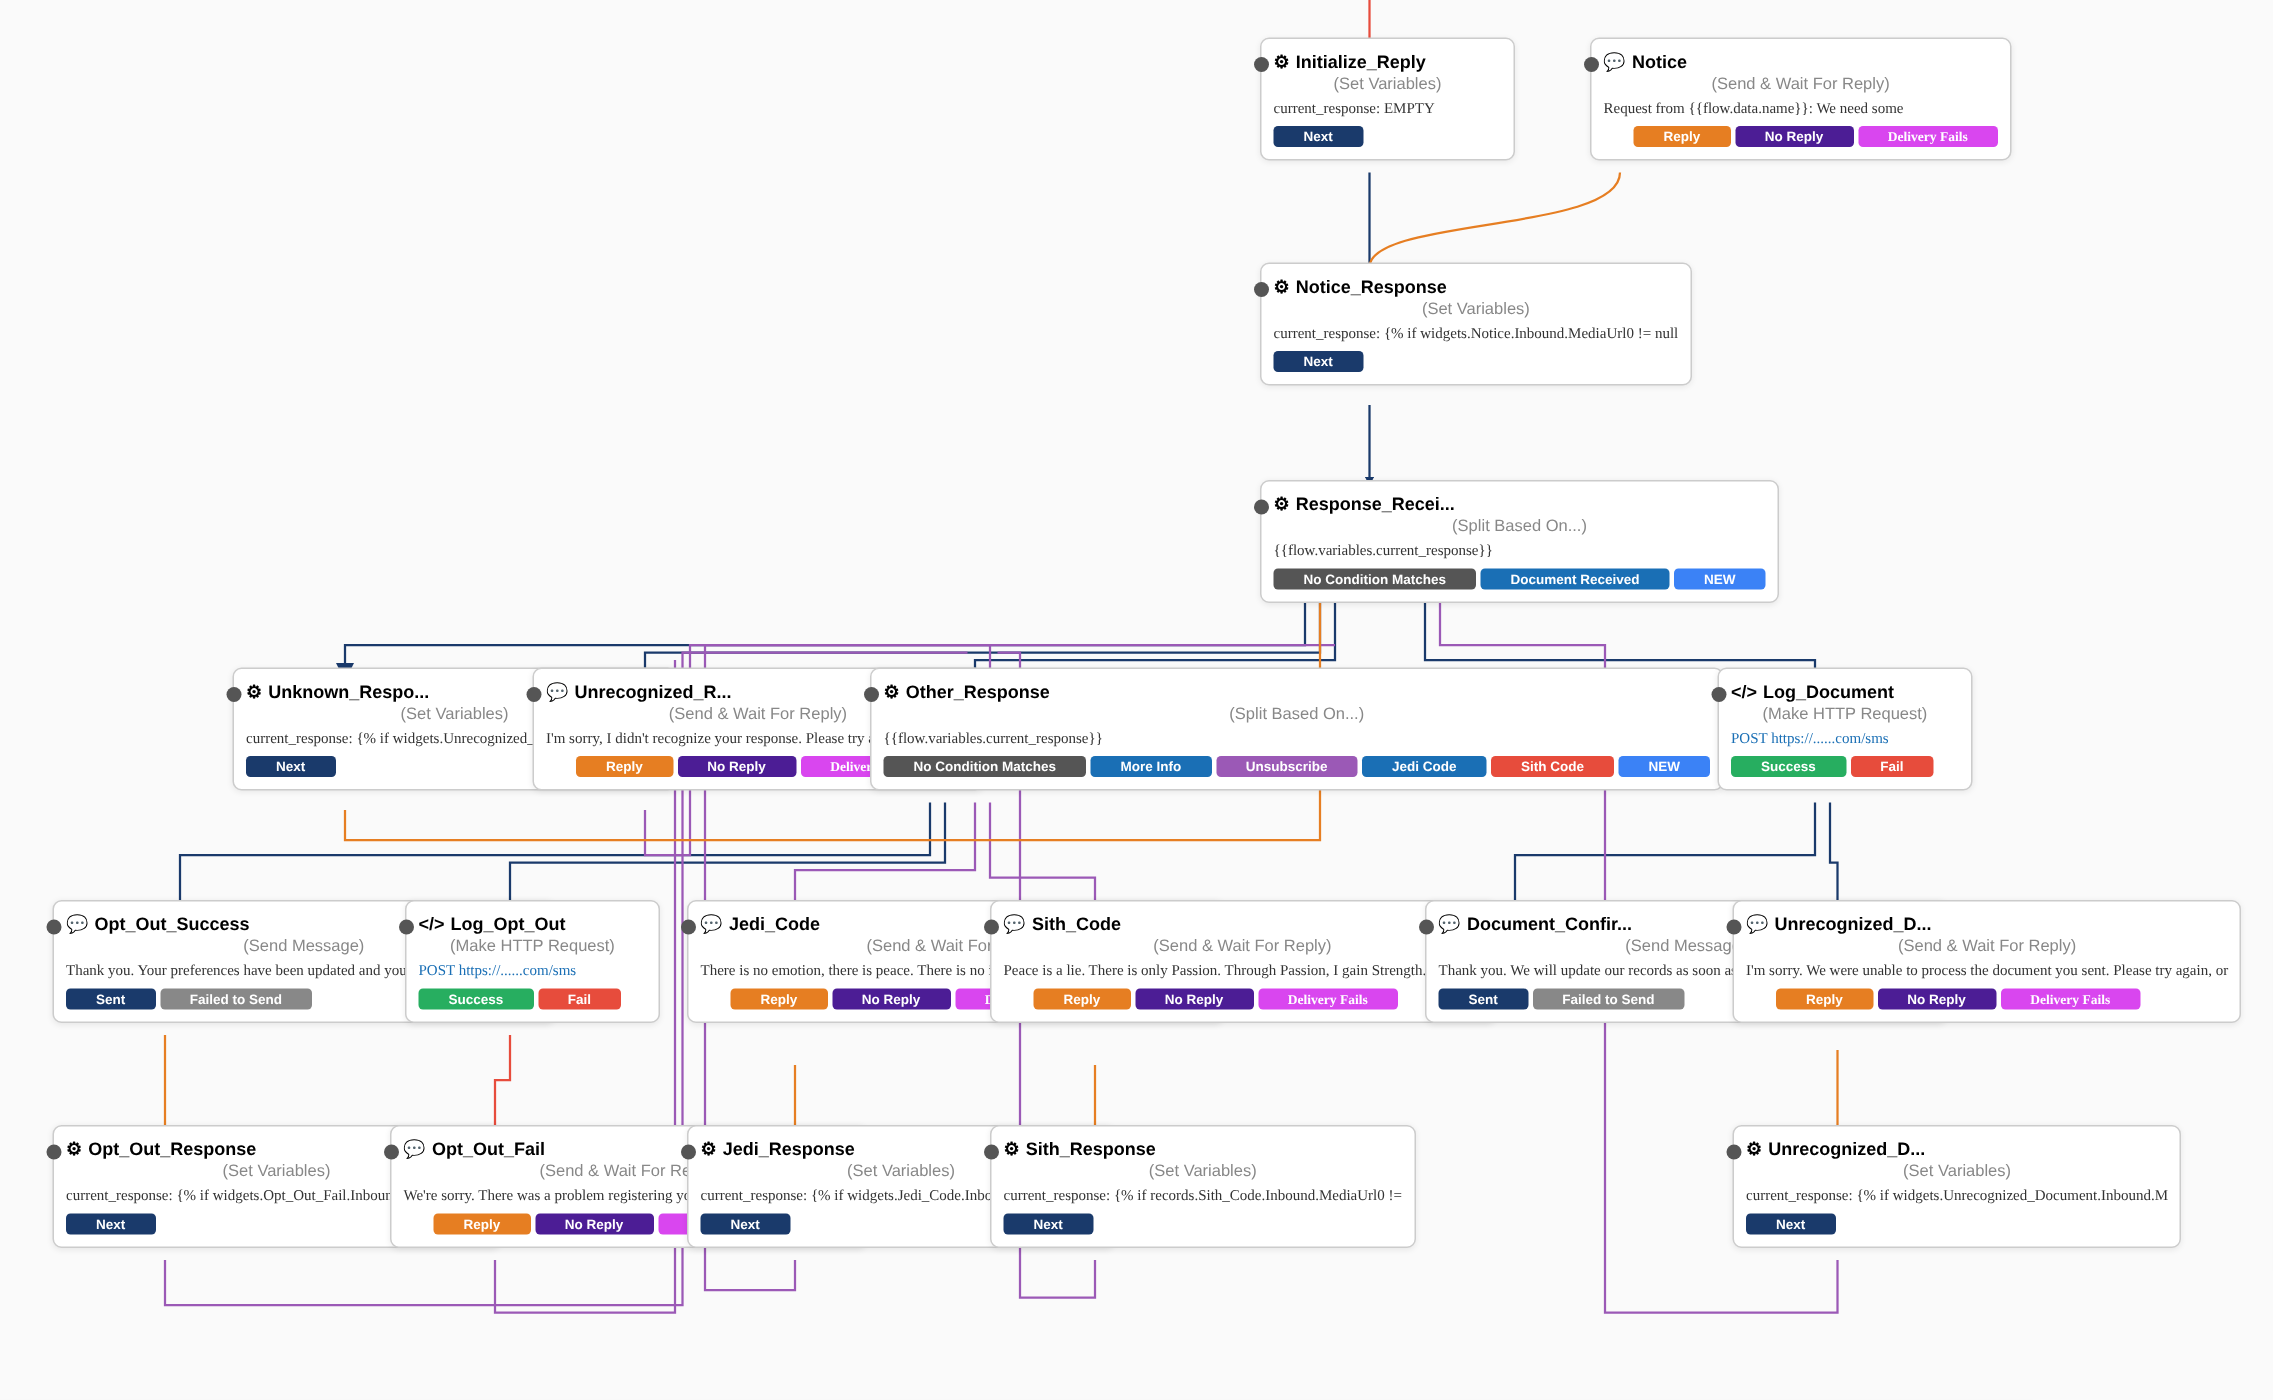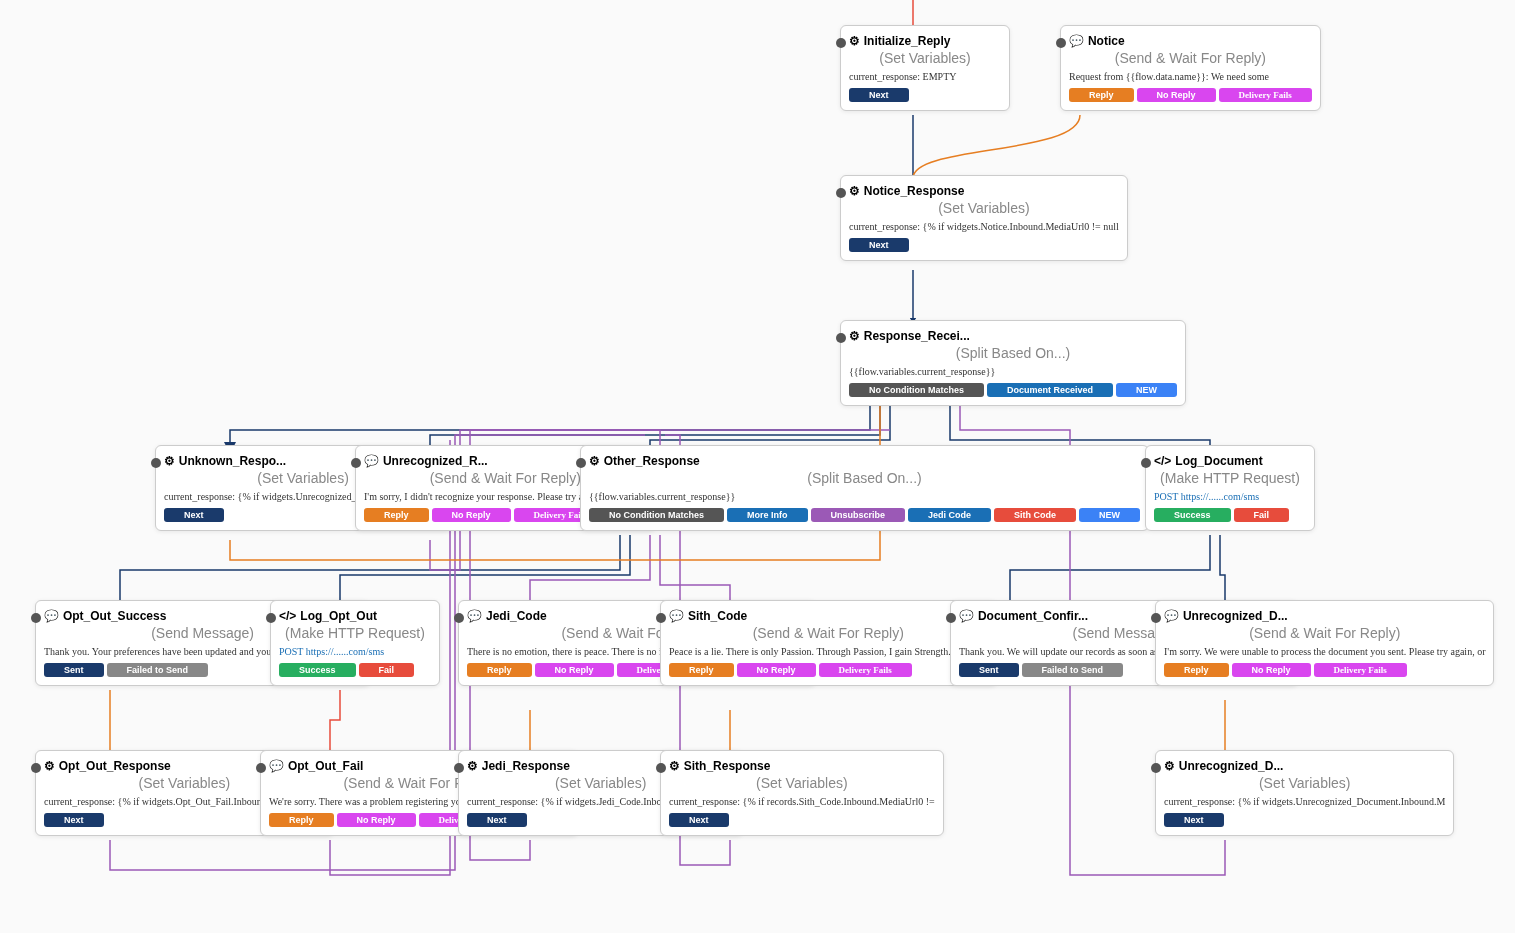--- a/index.html
+++ b/index.html
@@ -28,21 +28,21 @@
     }
     .node-header {
       display: flex;
       align-items: center;
       gap: 4px;
       font-weight: bold;
       font-size: 12px;
       margin-bottom: 2px;
     }
     .node-type {
-      font-size: 14px;
+      font-size: 11px;
       color: #888;
       text-align: center;
       margin-bottom: 4px;
     }
     .node-body {
       font-size: 10px;
       color: #333;
       margin-bottom: 4px;
       line-height: 1.4;
       font-family: Liberation Serif, serif;
@@ -60,22 +60,22 @@
     .btn {
       font-size: 9px;
       padding: 2px 20px;
       border-radius: 3px;
       border: none;
       cursor: pointer;
       color: #fff;
       font-weight: bold;
     }
     .btn-next { background: #1a3a6b; }
-    .btn-reply { background: #e67e22; }
-    .btn-noreply { background: #d946ef; }
+    .btn-reply { background: #e67e22; margin-left: 20px; }
+    .btn-noreply { background: #4c1d95; }
     .btn-delivery { background: #d946ef; font-family: Liberation Serif, serif; }
     .btn-success { background: #27ae60; }
     .btn-fail { background: #e74c3c; }
     .btn-sent { background: #1a3a6b; }
     .btn-failsend { background: #888; }
     .btn-nocondition { background: #555; }
     .btn-moreinfo { background: #1a6fb5; }
     .btn-unsub { background: #9b59b6; }
     .btn-jedicode { background: #1a6fb5; }
     .btn-sithcode { background: #e74c3c; }

